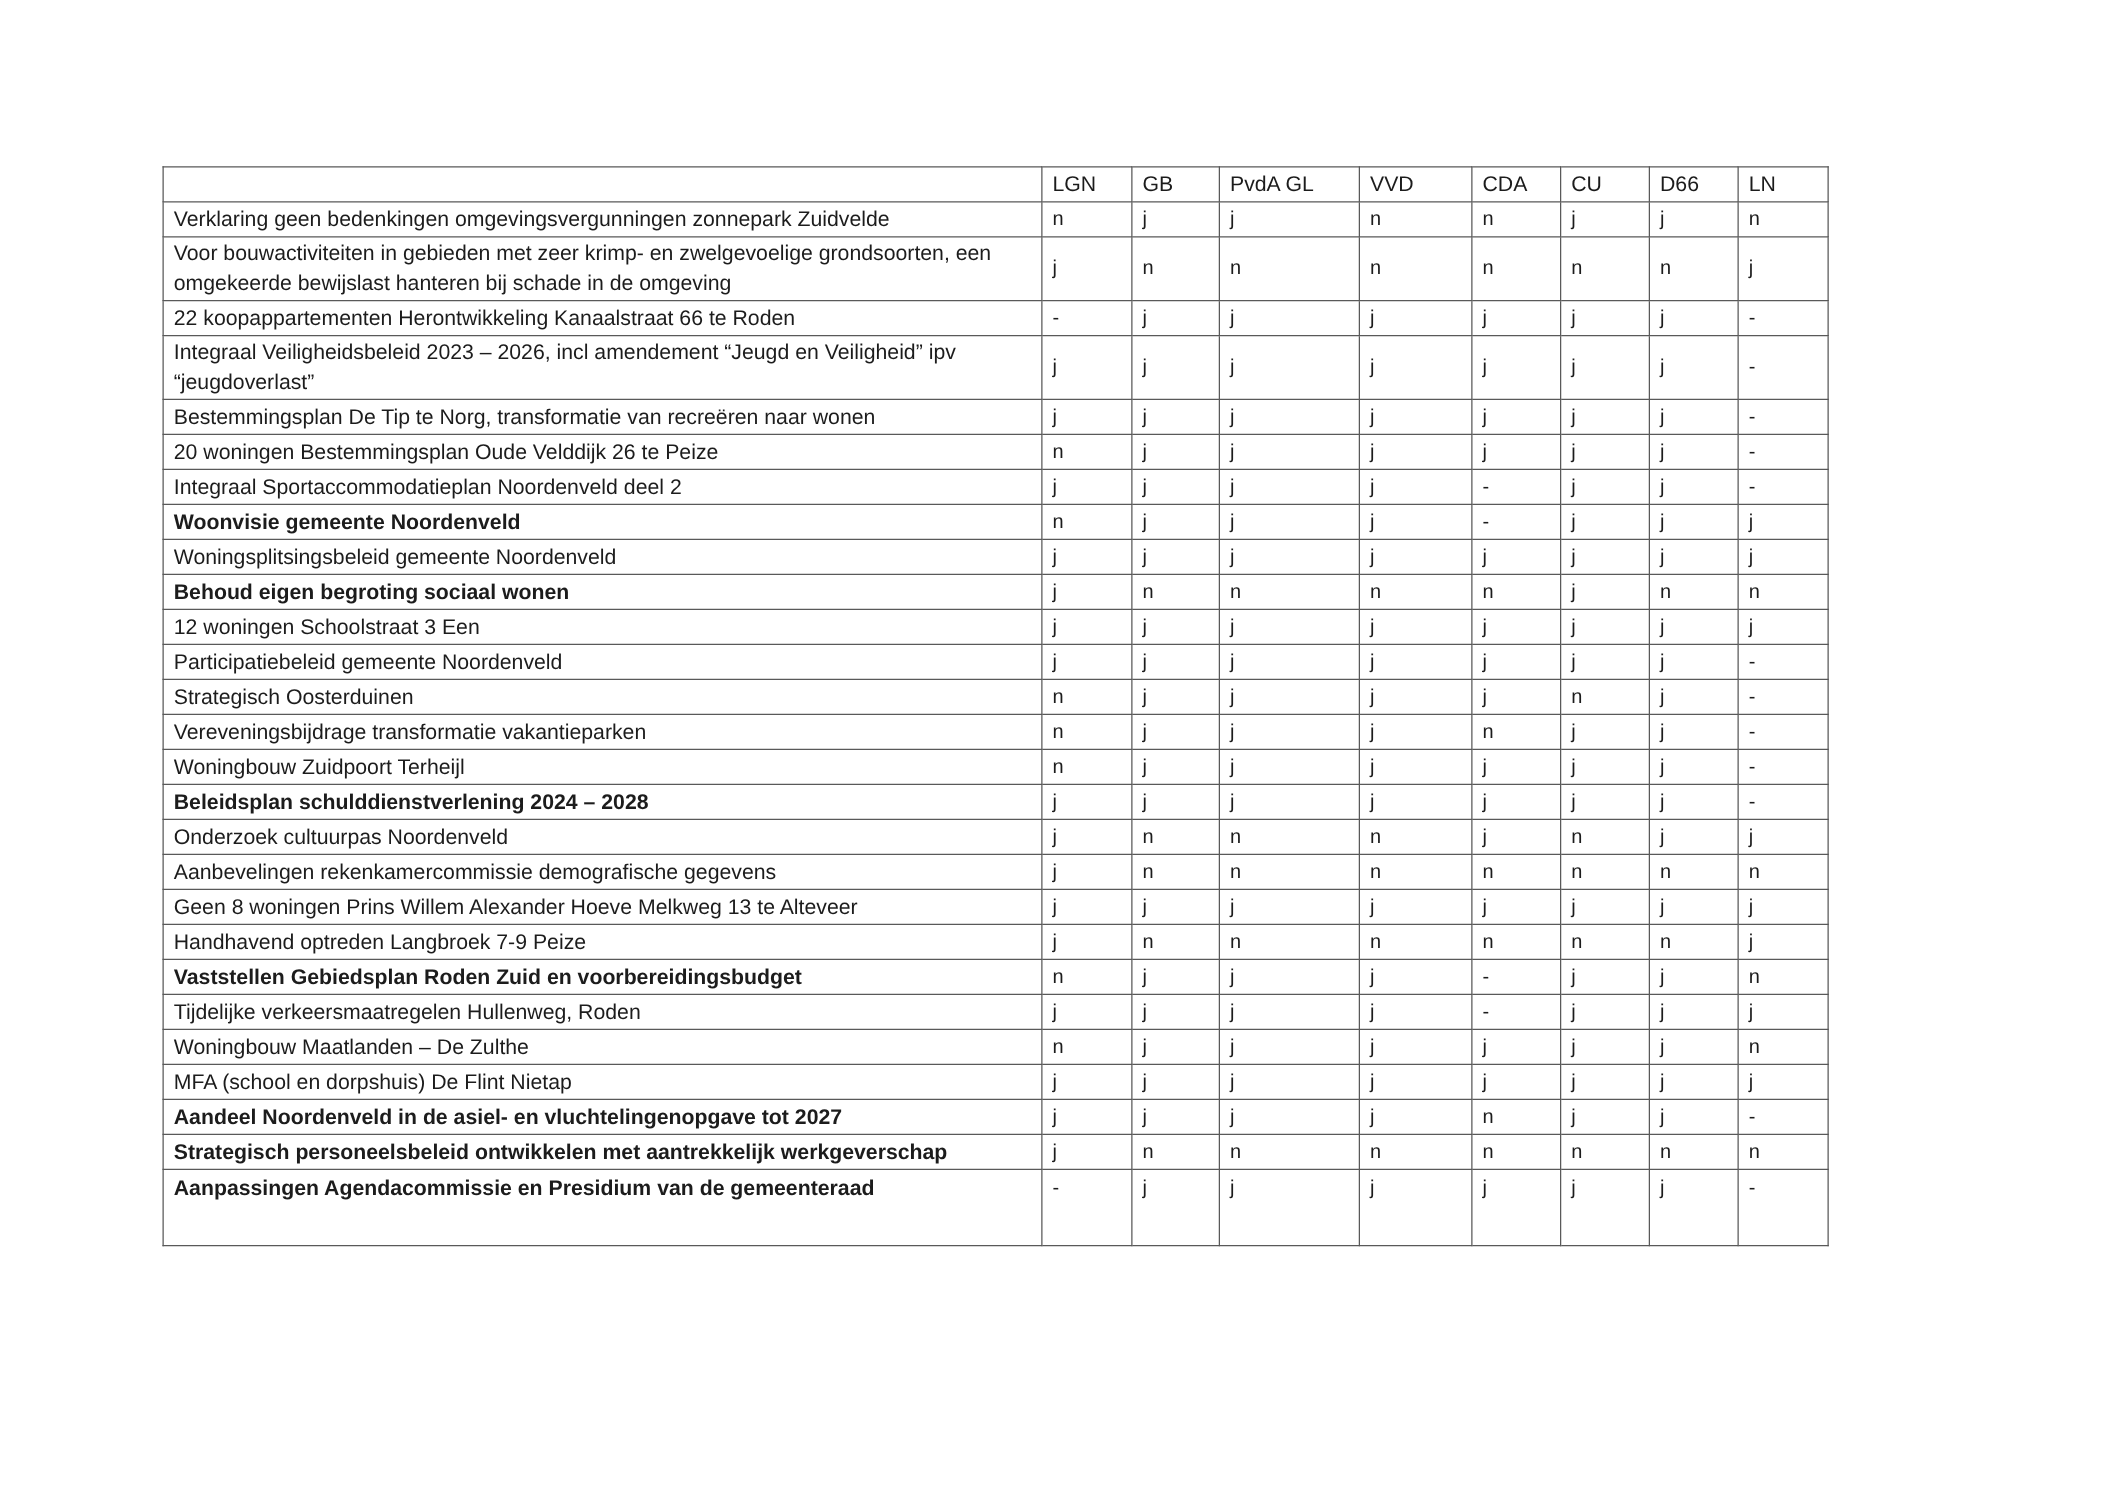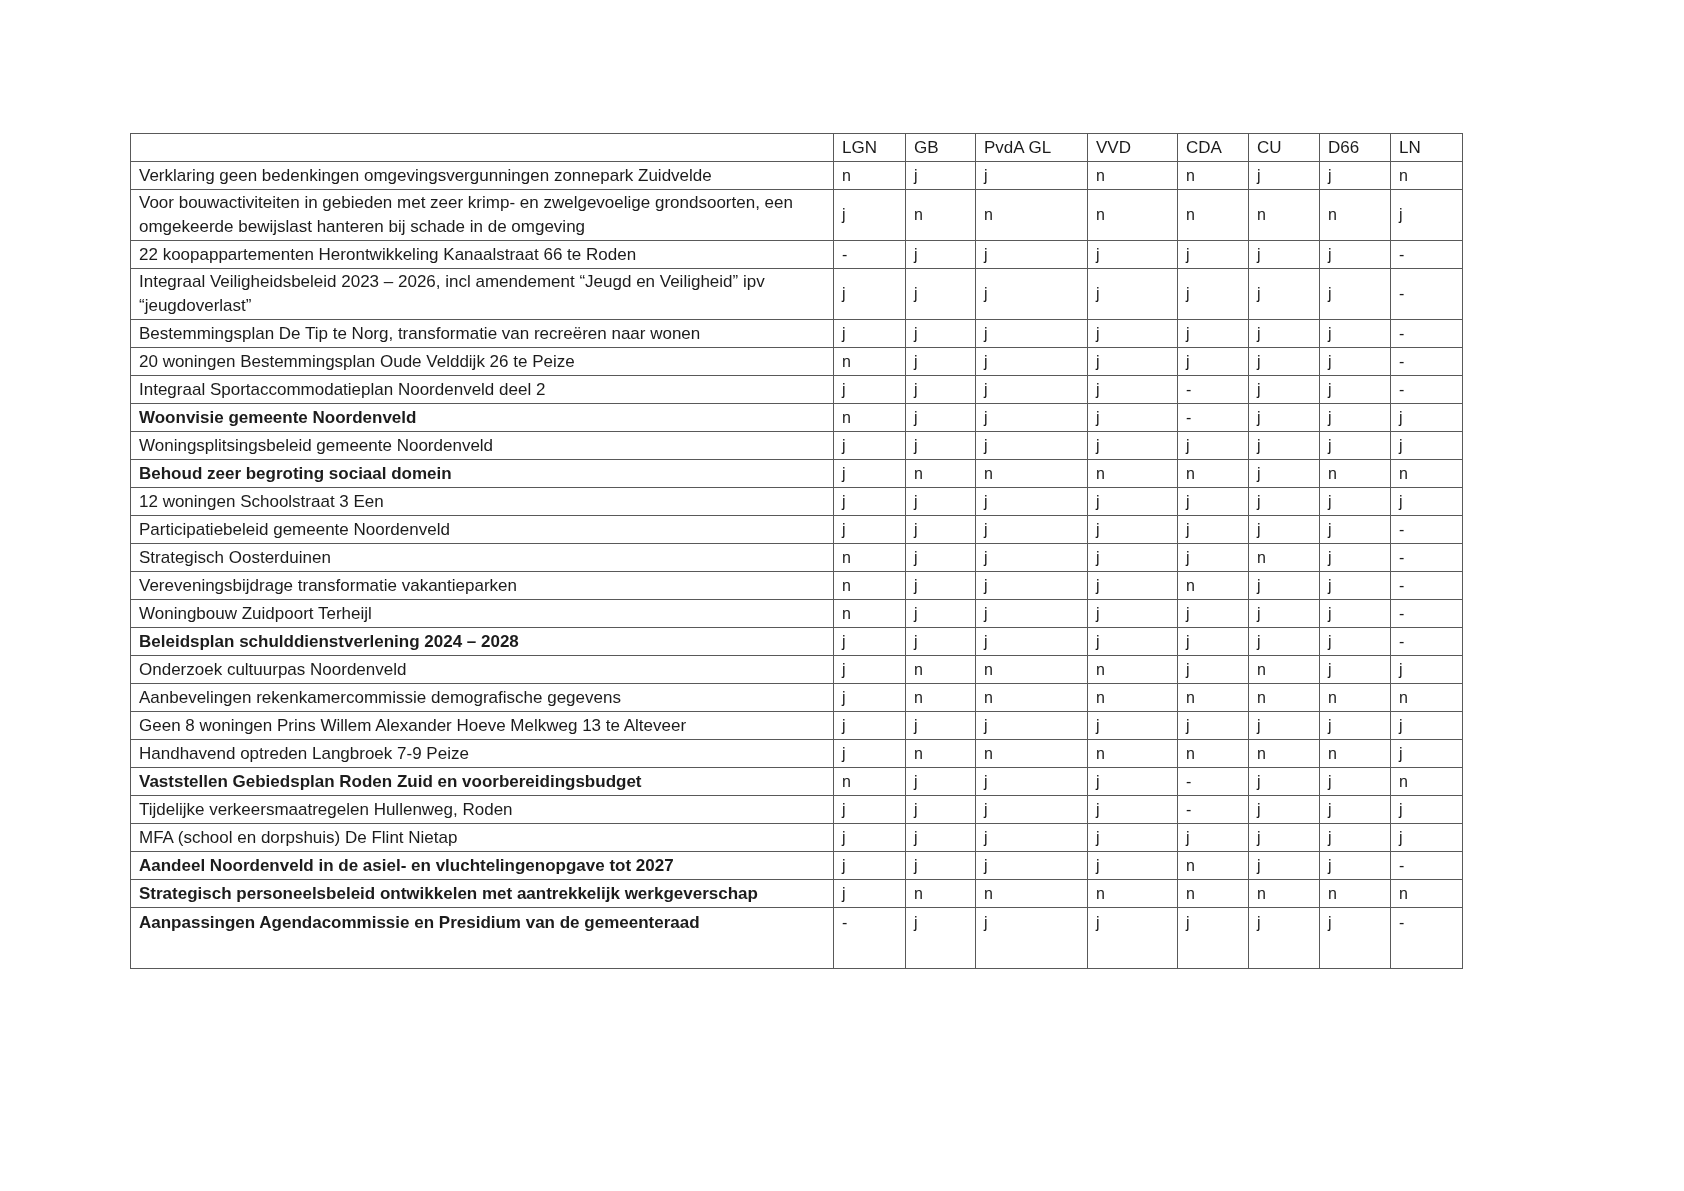--- a/index.html
+++ b/index.html
@@ -186,21 +186,21 @@
           <td class="vote">j</td>
           <td class="vote">j</td>
           <td class="vote">j</td>
           <td class="vote">j</td>
           <td class="vote">j</td>
           <td class="vote">j</td>
           <td class="vote">j</td>
           <td class="vote">j</td>
         </tr>
         <tr class="bold">
-          <th class="row-label">Behoud zeer begroting sociaal domein</th>
+          <th class="row-label">Behoud eigen begroting sociaal wonen</th>
           <td class="vote">j</td>
           <td class="vote">n</td>
           <td class="vote">n</td>
           <td class="vote">n</td>
           <td class="vote">n</td>
           <td class="vote">j</td>
           <td class="vote">n</td>
           <td class="vote">n</td>
         </tr>
         <tr>
@@ -327,20 +327,31 @@
         <tr>
           <th class="row-label">Tijdelijke verkeersmaatregelen Hullenweg, Roden</th>
           <td class="vote">j</td>
           <td class="vote">j</td>
           <td class="vote">j</td>
           <td class="vote">j</td>
           <td class="vote">-</td>
           <td class="vote">j</td>
           <td class="vote">j</td>
           <td class="vote">j</td>
+        </tr>
+        <tr>
+          <th class="row-label">Woningbouw Maatlanden – De Zulthe</th>
+          <td class="vote">n</td>
+          <td class="vote">j</td>
+          <td class="vote">j</td>
+          <td class="vote">j</td>
+          <td class="vote">j</td>
+          <td class="vote">j</td>
+          <td class="vote">j</td>
+          <td class="vote">n</td>
         </tr>
         <tr>
           <th class="row-label">MFA (school en dorpshuis) De Flint Nietap</th>
           <td class="vote">j</td>
           <td class="vote">j</td>
           <td class="vote">j</td>
           <td class="vote">j</td>
           <td class="vote">j</td>
           <td class="vote">j</td>
           <td class="vote">j</td>

